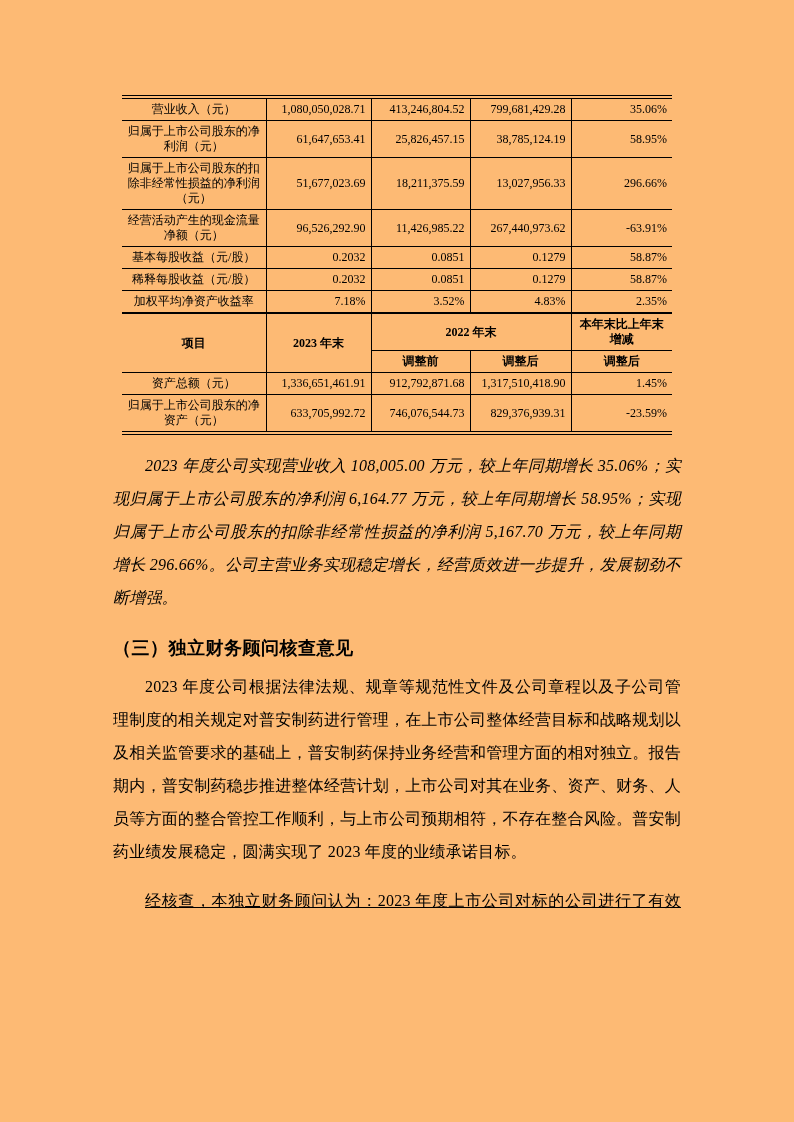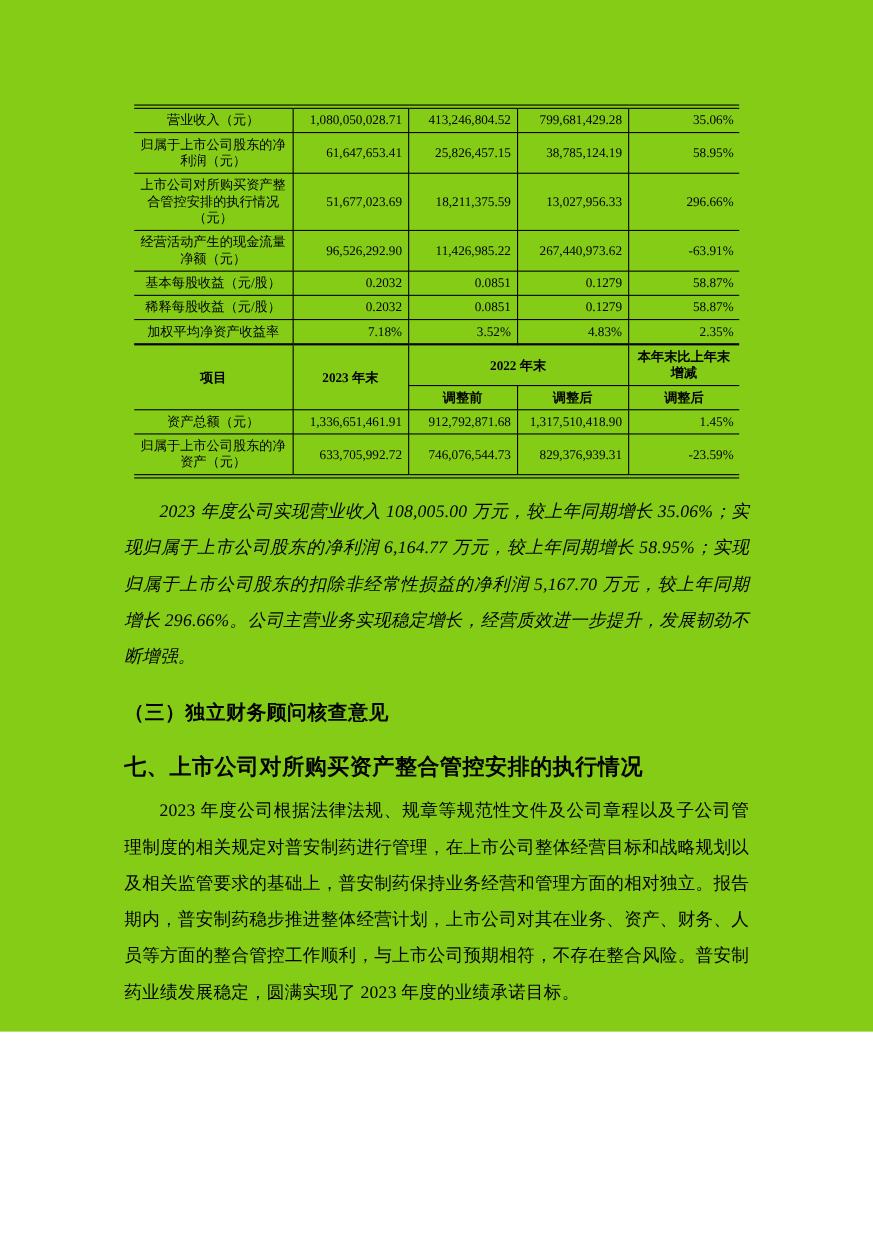--- a/index.html
+++ b/index.html
@@ -1,18 +1,18 @@
 <!DOCTYPE html>
 <html><head>
 <meta charset="utf-8">
 <style>
   html, body { margin: 0; padding: 0; background: #ffffff; }
   .page {
-    width: 794px; height: 938px; box-sizing: border-box;
-    background: #84cc16; position: relative;
+    width: 794px; height: 1122px; box-sizing: border-box;
+    background: #fdba74; position: relative;
     padding: 95px 113px 0 113px;
     font-family: "Liberation Serif", "DejaVu Serif", serif;
     color: #000;
   }
   
   table.fin { border-collapse: collapse; width: 550px; margin: 0 auto; table-layout: fixed; }
   table.fin td {
     border: 1px solid #000;
     font-size: 12px; line-height: 1.25;
     padding: 3px 5px; vertical-align: middle;
@@ -73,21 +73,21 @@
         <td class="num">35.06%</td>
       </tr>
       <tr>
         <td class="lbl">归属于上市公司股东的净利润（元）</td>
         <td class="num">61,647,653.41</td>
         <td class="num">25,826,457.15</td>
         <td class="num">38,785,124.19</td>
         <td class="num">58.95%</td>
       </tr>
       <tr>
-        <td class="lbl">上市公司对所购买资产整合管控安排的执行情况（元）</td>
+        <td class="lbl">归属于上市公司股东的扣除非经常性损益的净利润（元）</td>
         <td class="num">51,677,023.69</td>
         <td class="num">18,211,375.59</td>
         <td class="num">13,027,956.33</td>
         <td class="num">296.66%</td>
       </tr>
       <tr>
         <td class="lbl">经营活动产生的现金流量净额（元）</td>
         <td class="num">96,526,292.90</td>
         <td class="num">11,426,985.22</td>
         <td class="num">267,440,973.62</td>
@@ -140,20 +140,19 @@
         <td class="num">-23.59%</td>
       </tr>
     </tbody>
   </table>
 
   <p class="body mt1">2023 年度公司实现营业收入 108,005.00 万元，较上年同期增长 35.06%；实现归属于上市公司股东的净利润 6,164.77 万元，较上年同期增长 58.95%；实现归属于上市公司股东的扣除非经常性损益的净利润 5,167.70 万元，较上年同期增长 296.66%。公司主营业务实现稳定增长，经营质效进一步提升，发展韧劲不断增强。</p>
 
   <h3 class="sec">（三）独立财务顾问核查意见</h3>
 
 
-  <h2 class="sec">七、上市公司对所购买资产整合管控安排的执行情况</h2>
 
   <p class="body mt3">2023 年度公司根据法律法规、规章等规范性文件及公司章程以及子公司管理制度的相关规定对普安制药进行管理，在上市公司整体经营目标和战略规划以及相关监管要求的基础上，普安制药保持业务经营和管理方面的相对独立。报告期内，普安制药稳步推进整体经营计划，上市公司对其在业务、资产、财务、人员等方面的整合管控工作顺利，与上市公司预期相符，不存在整合风险。普安制药业绩发展稳定，圆满实现了 2023 年度的业绩承诺目标。</p>
 
   <p class="body mt4 one-line">经核查，本独立财务顾问认为：2023 年度上市公司对标的公司进行了有效</p>
 
 
 </div>
 
 </body></html>

